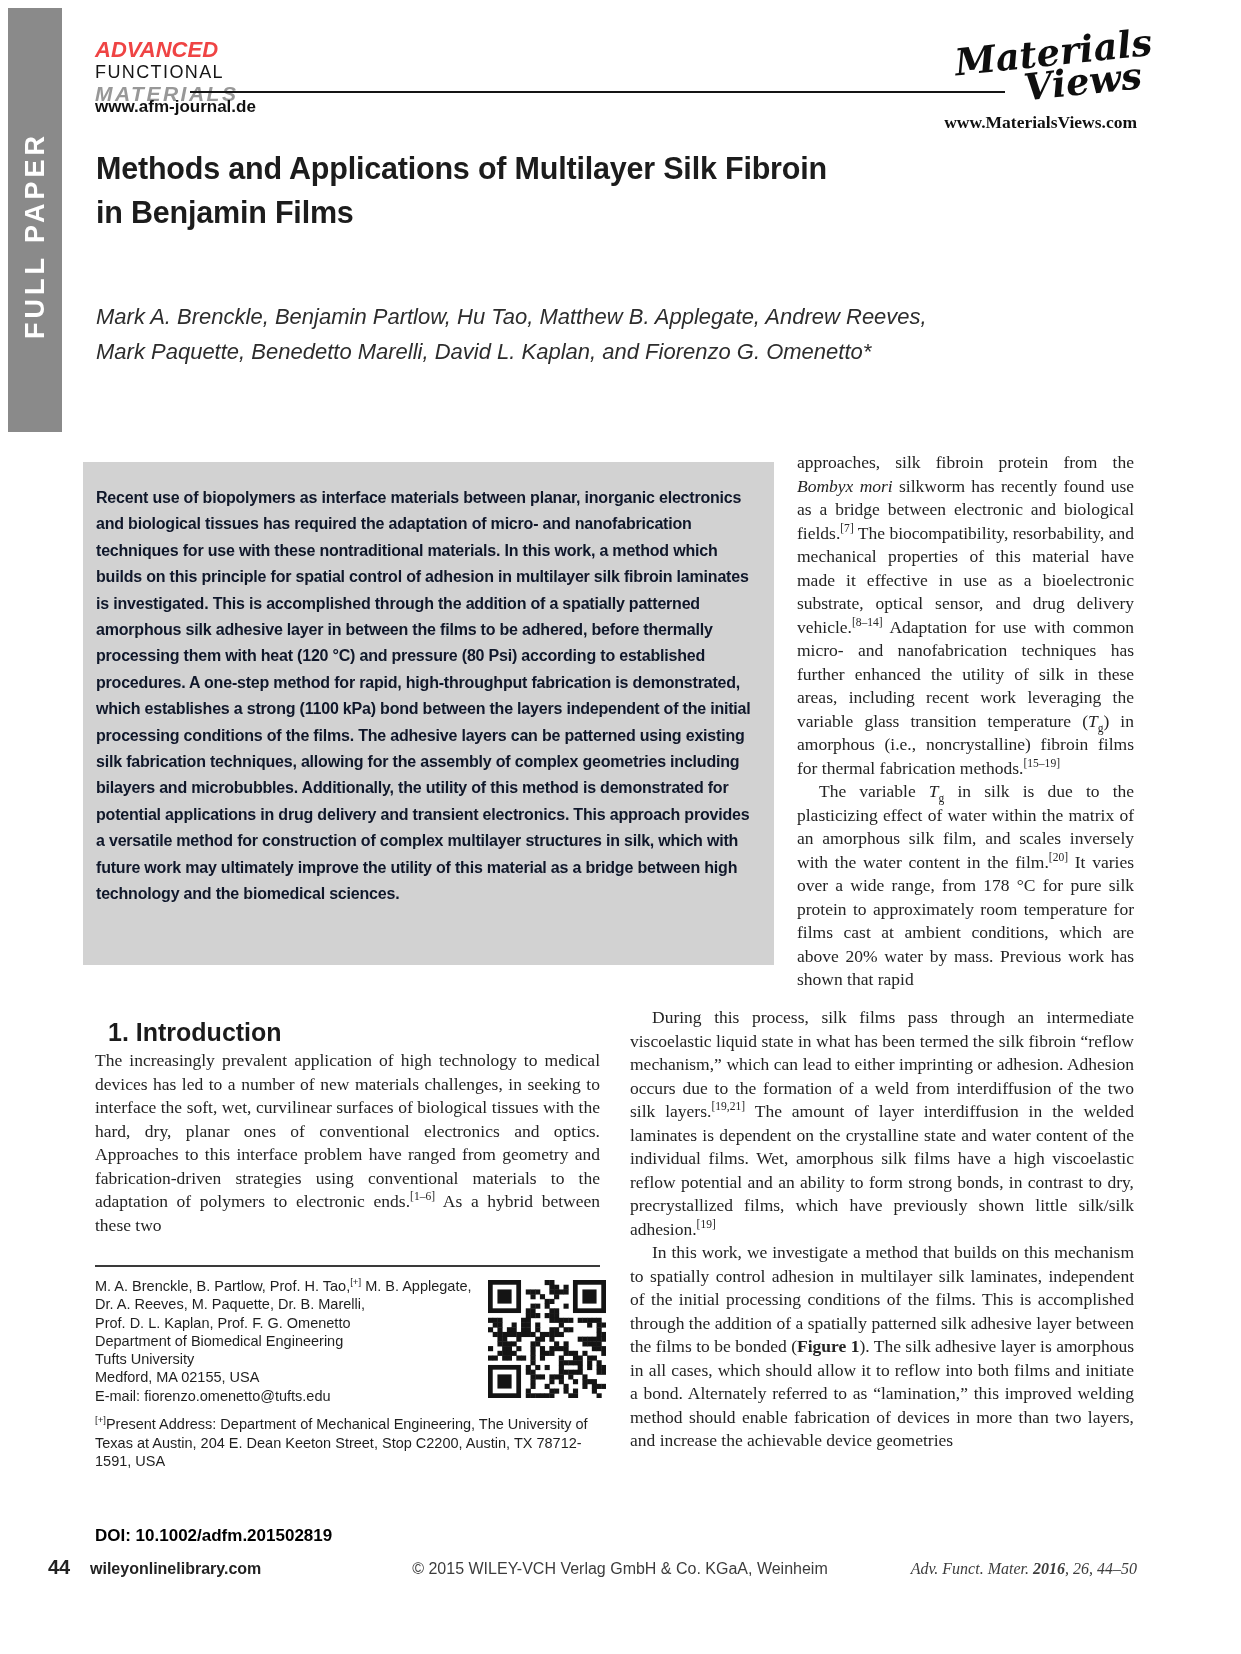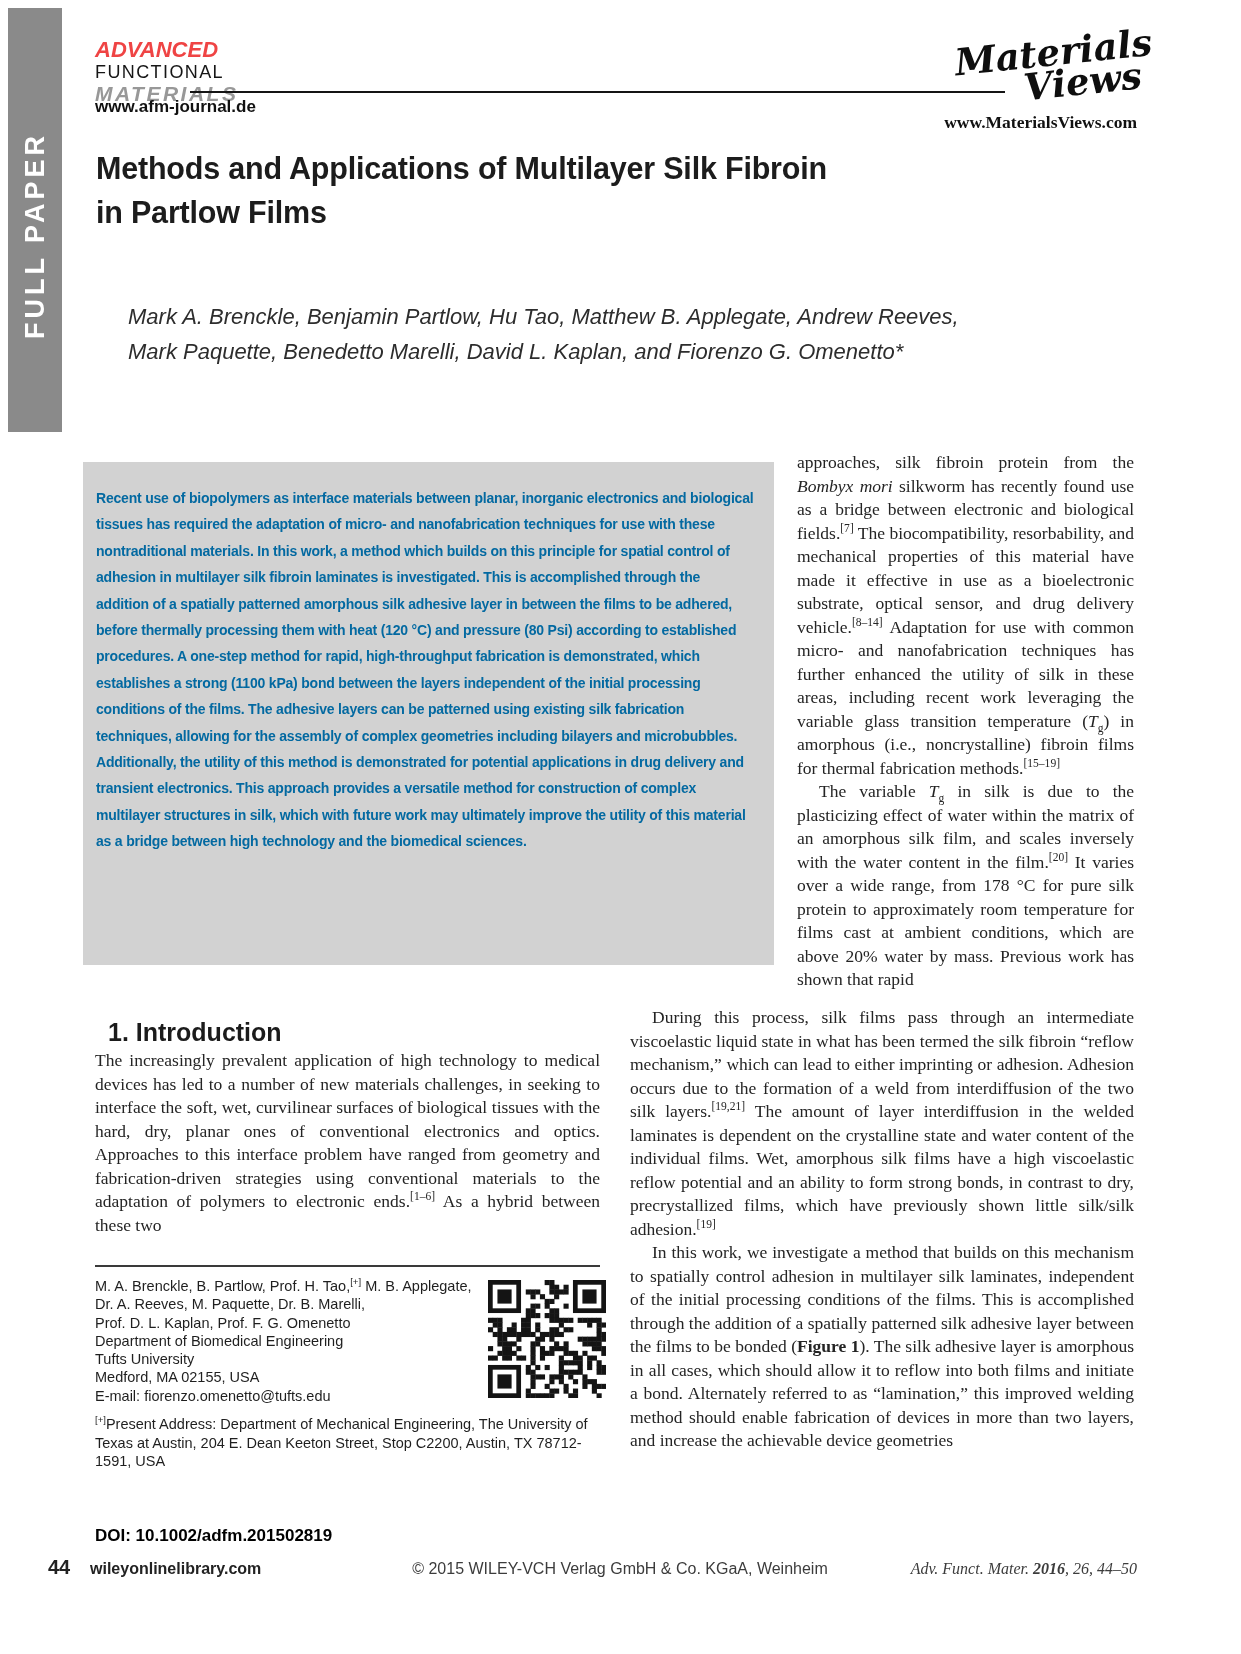--- a/index.html
+++ b/index.html
@@ -22,26 +22,26 @@
   .mv-logo{position:absolute;left:950px;top:36px;width:195px;font-family:"DejaVu Serif",serif;
            font-style:italic;font-weight:bold;color:#0e0e0e;transform:rotate(-6deg);}
   .mv-w1{display:block;font-size:37px;line-height:34px;margin-left:6px;}
   .mv-w2{display:block;font-size:37px;line-height:30px;margin-left:72px;}
   .mv-url{position:absolute;left:900px;top:112px;width:237px;text-align:right;
           font-weight:bold;font-size:17.5px;color:#111;font-family:Liberation Serif, serif;}
 
   
   .title{position:absolute;left:96px;top:146px;font-size:30.5px;font-weight:bold;color:#1c1c1c;
          line-height:44px;letter-spacing:-0.2px;}
-  .authors{position:absolute;left:96px;top:299px;font-style:italic;font-size:22px;color:#2d2d2d;line-height:35px;margin-left:32px;}
+  .authors{position:absolute;left:96px;top:299px;font-style:italic;font-size:22px;color:#2d2d2d;line-height:35px;}
 
   
   .abstract-box{position:absolute;left:83px;top:462px;width:691px;height:503px;background:#d2d2d2;
                 box-sizing:border-box;padding:23px 18px 0 13px;}
-  .abstract-box .para{font-weight:bold;font-size:14px;line-height:26.4px;color:#0369a1;
+  .abstract-box .para{font-weight:bold;font-size:16px;line-height:26.4px;color:#0f172a;
                       text-align:left;letter-spacing:-0.2px;}
 
   
   .serifcol .para{font-family:"Liberation Serif",serif;font-size:17.5px;line-height:23.5px;
                   color:#242424;text-align:justify;}
   .serifcol .para.indent{text-indent:22px;}
   .col-right-narrow{position:absolute;left:797px;top:451px;width:337px;}
   .col-right-wide{position:absolute;left:630px;top:1006px;width:504px;}
   .intro-h{position:absolute;left:95px;top:1005px;margin:13px;font-size:25px;font-weight:bold;color:#1b1b1b;}
   .col-left-intro{position:absolute;left:95px;top:1049px;width:505px;}
@@ -84,21 +84,21 @@
   <div class="header-rule"></div>
 
   <div class="mv-logo">
     <span class="mv-w1">Materials</span>
     <span class="mv-w2">Views</span>
   </div>
   <div class="mv-url">www.MaterialsViews.com</div>
 
   <div class="title">
       <div>Methods and Applications of Multilayer Silk Fibroin</div>
-      <div>in Partlow Films</div>
+      <div>in Benjamin Films</div>
     </div>
   <div class="authors">
       <div>Mark A. Brenckle, Benjamin Partlow, Hu Tao, Matthew B. Applegate, Andrew Reeves,</div>
       <div>Mark Paquette, Benedetto Marelli, David L. Kaplan, and Fiorenzo G. Omenetto*</div>
     </div>
 
   <div class="abstract-box">
     <div class="para">Recent use of biopolymers as interface materials between planar, inorganic electronics and biological tissues has required the adaptation of micro- and nanofabrication techniques for use with these nontraditional materials. In this work, a method which builds on this principle for spatial control of adhesion in multilayer silk fibroin laminates is investigated. This is accomplished through the addition of a spatially patterned amorphous silk adhesive layer in between the films to be adhered, before thermally processing them with heat (120 °C) and pressure (80 Psi) according to established procedures. A one-step method for rapid, high-throughput fabrication is demonstrated, which establishes a strong (1100 kPa) bond between the layers independent of the initial processing conditions of the films. The adhesive layers can be patterned using existing silk fabrication techniques, allowing for the assembly of complex geometries including bilayers and microbubbles. Additionally, the utility of this method is demonstrated for potential applications in drug delivery and transient electronics. This approach provides a versatile method for construction of complex multilayer structures in silk, which with future work may ultimately improve the utility of this material as a bridge between high technology and the biomedical sciences.</div>
   </div>
 

